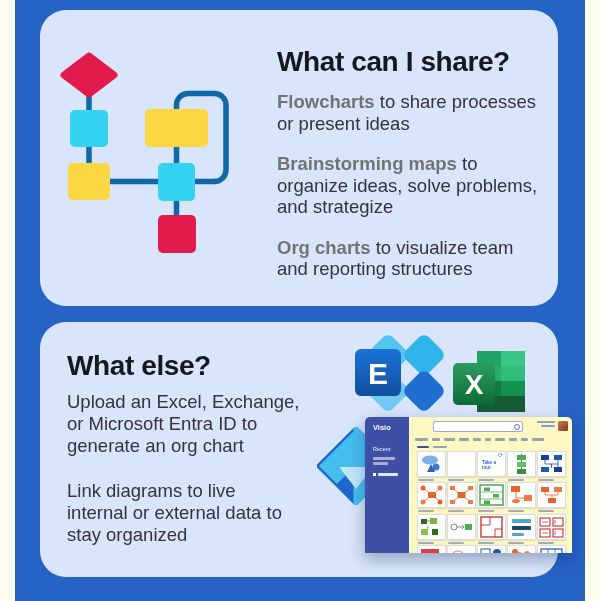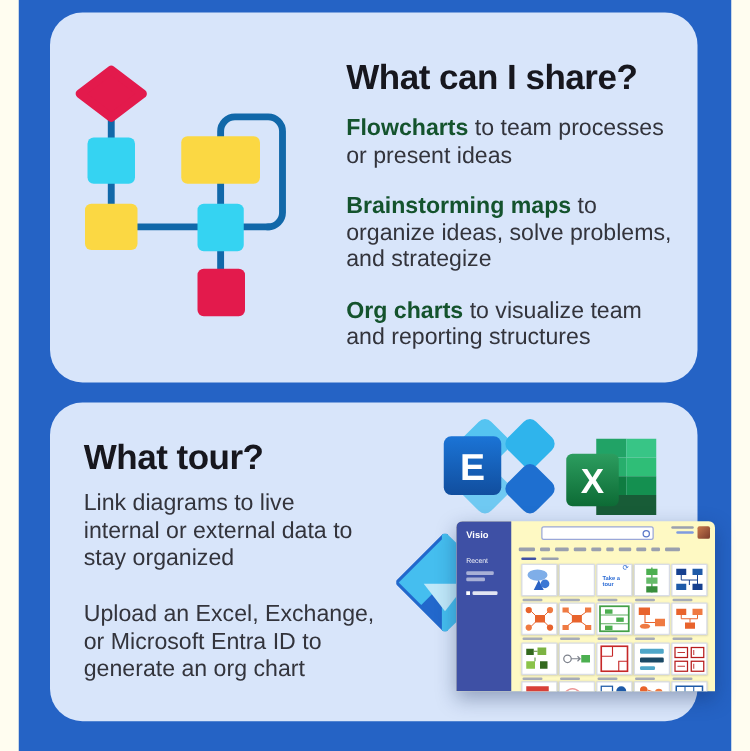--- a/index.html
+++ b/index.html
@@ -7,21 +7,21 @@
   .stage{position:relative;width:600px;height:601px;background:#FFFDF0;overflow:hidden;}
   .panel{position:absolute;left:15px;top:0;width:570px;height:601px;background:#2563C5;}
   .card{position:absolute;left:40px;width:518px;background:#D8E5FA;border-radius:26px;}
   .card1{top:10px;height:296px;}
   .card2{top:322px;height:255px;}
 
   
   .copy1{position:absolute;left:237px;top:36px;width:266px;}
   .h1{margin:0 0 13px 0;font-size:28px;line-height:32px;font-weight:700;color:#17171E;letter-spacing:-0.4px;}
   .item{margin:0 0 19px 0;font-size:18.5px;line-height:21.5px;color:#33343C;}
-  .lead{color:#14532d;font-weight:700;}
+  .lead{color:#737373;font-weight:700;}
   .rest{white-space:pre-line;}
 
   
   .copy2{position:absolute;left:27px;top:27px;width:280px;}
   .h2{margin:0 0 8px 0;font-size:28px;line-height:34px;font-weight:700;color:#17171E;letter-spacing:-0.4px;}
   .para{margin:0 0 23px 0;font-size:18.5px;line-height:22px;color:#33343C;white-space:pre-line;}
 
   
   .flow{position:absolute;left:10px;top:25px;}
 
@@ -72,40 +72,40 @@
       <polygon points="39,21 64,40 39,59 14,40" fill="#E31A4C" stroke="#E31A4C" stroke-width="7" stroke-linejoin="round"></polygon>
       <rect x="20" y="75" width="38" height="37" rx="5" fill="#35D3F2"></rect>
       <rect x="18" y="128" width="42" height="37" rx="5" fill="#FBD843"></rect>
       <rect x="95" y="74" width="63" height="38" rx="5" fill="#FBD843"></rect>
       <rect x="108" y="128" width="37" height="38" rx="5" fill="#35D3F2"></rect>
       <rect x="108" y="180" width="38" height="38" rx="5" fill="#E31A4C"></rect>
     </svg>
 
     <div class="copy1">
       <h1 class="h1">What can I share?</h1>
-      <p class="item"><span class="lead">Flowcharts</span><span class="rest"> to team processes
+      <p class="item"><span class="lead">Flowcharts</span><span class="rest"> to share processes
 or present ideas</span></p>
       <p class="item"><span class="lead">Brainstorming maps</span><span class="rest"> to
 organize ideas, solve problems,
 and strategize</span></p>
       <p class="item"><span class="lead">Org charts</span><span class="rest"> to visualize team
 and reporting structures</span></p>
     </div>
   </section>
 
   <section class="card card2">
 
     <div class="copy2">
-      <h2 class="h2">What tour?</h2>
+      <h2 class="h2">What else?</h2>
+      <p class="para">Upload an Excel, Exchange,
+or Microsoft Entra ID to
+generate an org chart</p>
       <p class="para">Link diagrams to live
 internal or external data to
 stay organized</p>
-      <p class="para">Upload an Excel, Exchange,
-or Microsoft Entra ID to
-generate an org chart</p>
     </div>
 
     <svg class="exch" width="92" height="82" viewBox="0 0 92 82">
       <defs>
         <linearGradient id="exE" x1="0" y1="0" x2="0" y2="1">
           <stop offset="0" stop-color="#1B74D6"></stop>
             <stop offset="1" stop-color="#114E9E"></stop>
         </linearGradient>
       </defs>
       <rect x="18" y="6" width="32" height="32" rx="7" transform="rotate(45 34 22)" fill="#55C4F1"></rect>

